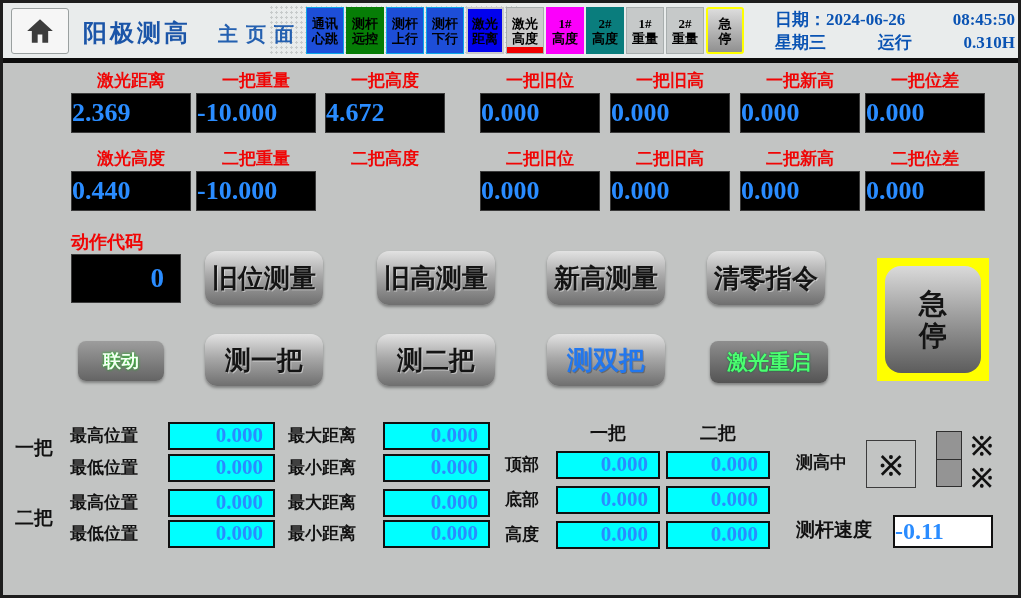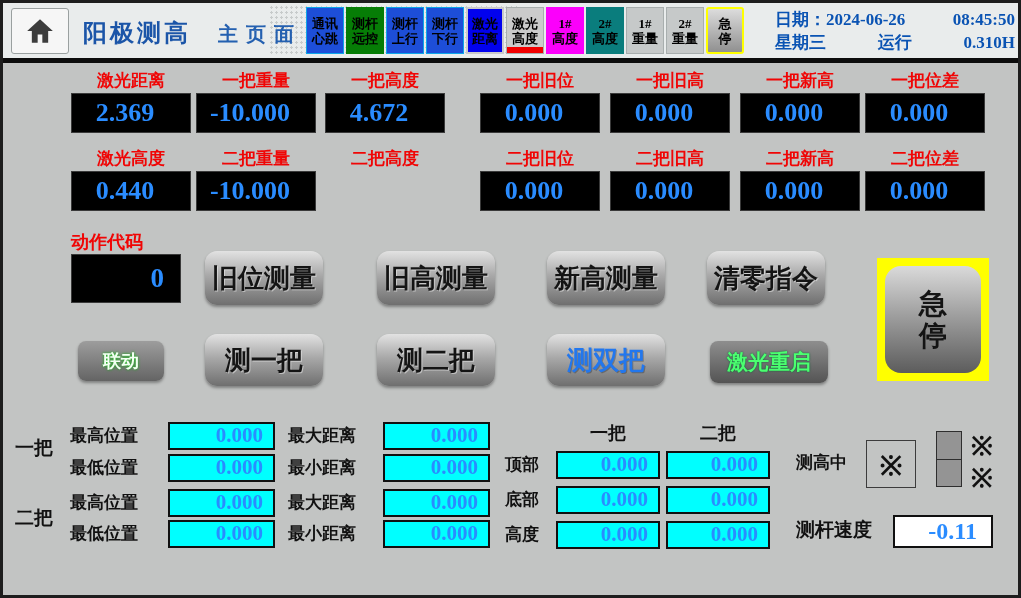--- a/index.html
+++ b/index.html
@@ -25,21 +25,21 @@
   .nav-magenta{background:#fb00fb;}
   .nav-teal{background:#0a7d7d;}
   .nav-silver{background:#c6c9c9;border:1px solid #a8aeae;}
   .nav-estop{background:linear-gradient(#dcdcdc,#909090);border:2px solid #ffff00;border-radius:3px;}
   .hdr-info{position:absolute;left:772px;top:5px;width:240px;height:46px;color:#0a53b3;font-weight:bold;font-size:17px;}
   .hdr-line{display:flex;justify-content:space-between;line-height:23px;gap:8px;}
   
   .mcol{position:absolute;width:120px;}
   .mlabel{color:#f00505;font-weight:bold;font-size:17px;text-align:center;height:20px;line-height:20px;}
   .mbox{margin-top:2px;height:40px;background:#000;border:1px solid #3a3a3a;box-sizing:border-box;
-    color:#2a8cff;font-size:26px;font-weight:bold;text-align:center;padding-right:12px;line-height:37px;}
+    color:#2a8cff;font-size:26px;font-weight:bold;text-align:left;padding-right:12px;line-height:37px;}
   
   .ac-label{position:absolute;left:68px;top:227px;color:#f00505;font-weight:bold;font-size:18px;}
   .ac-box{position:absolute;left:68px;top:251px;width:110px;height:49px;background:#000;border:1px solid #3a3a3a;
     box-sizing:border-box;color:#2a8cff;font-size:27px;font-weight:bold;text-align:right;padding-right:16px;line-height:46px;}
   
   .btn{position:absolute;border-radius:12px;display:flex;align-items:center;justify-content:center;
     background:linear-gradient(180deg,#e2e2e2,#a9a9a9 45%,#6f6f6f);box-shadow:0 2px 3px rgba(0,0,0,.35);
     font-weight:bold;color:#141414;text-shadow:1px 1px 0 rgba(255,255,255,.45);cursor:pointer;}
   .btn-big{width:118px;height:54px;font-size:26px;text-align:center;}
   .btn-mid{width:118px;height:52px;font-size:26px;}
@@ -60,21 +60,21 @@
   .t-head{position:absolute;font-size:18px;font-weight:bold;color:#111;width:70px;text-align:center;}
   
   .mark-box{position:absolute;left:863px;top:437px;width:48px;height:46px;border:1px solid #3c3c3c;
     display:flex;align-items:center;justify-content:center;font-size:27px;font-weight:bold;color:#111;}
   .domino{position:absolute;left:933px;top:428px;width:26px;height:56px;display:flex;flex-direction:column;}
   .domino div{flex:1;background:#949494;border:1px solid #2e2e2e;}
   .domino div + div{border-top:none;}
   .ref-mark{position:absolute;font-size:26px;font-weight:bold;color:#111;}
   .speed-label{position:absolute;left:793px;top:514px;font-size:19px;font-weight:bold;color:#111;}
   .speed-box{position:absolute;left:890px;top:512px;width:100px;height:33px;background:#fff;border:2px solid #101010;
-    box-sizing:border-box;color:#2a8cff;font-size:24px;font-weight:bold;text-align:right;padding-right:14px;line-height:28px;}
+    box-sizing:border-box;color:#2a8cff;font-size:24px;font-weight:bold;padding-right:14px;line-height:28px;}
 </style>
 </head>
 <body>
 
 <div class="screen">
 
   <div class="header">
     <div class="watermark"></div>
     <div class="home-btn">
       <svg width="28" height="26" viewBox="0 0 24 22">

